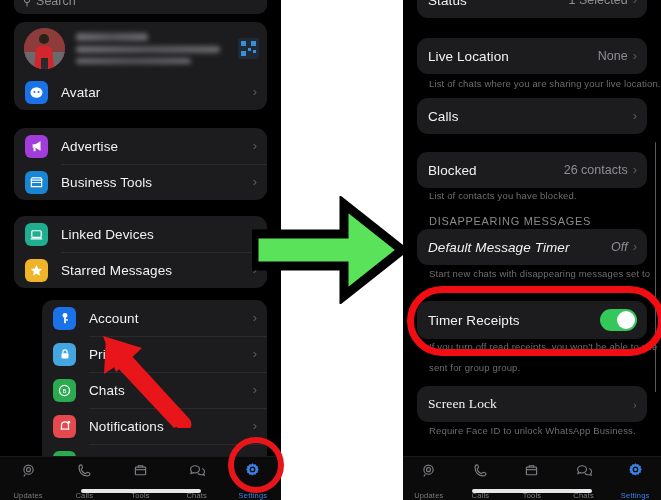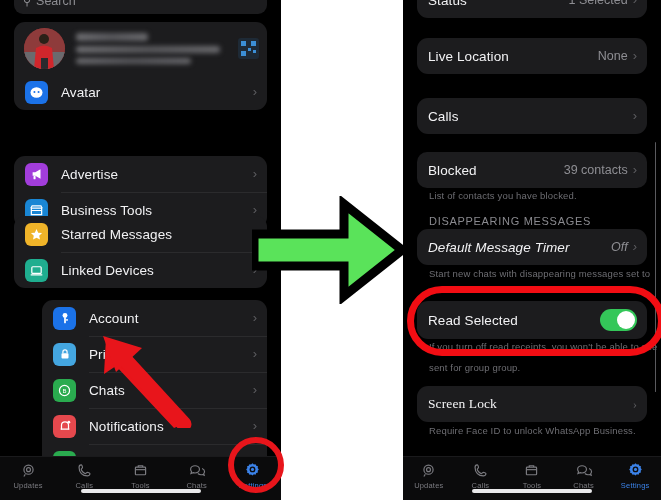--- a/index.html
+++ b/index.html
@@ -52,21 +52,21 @@
   .blurbox { height:8px; border-radius:3px;
              background:linear-gradient(90deg,#6e6e72,#58585c,#6a6a6e);
              filter:blur(2.6px); }
   .qr { width:21px; height:21px; flex:none; border-radius:3px; background:#1e2a36;
         display:flex; align-items:center; justify-content:center; filter:blur(.6px); }
 
   
   .tabbar { position:absolute; left:0; right:0; bottom:0; height:44px;
             background:#0b0b0c; display:flex; align-items:flex-start;
             padding-top:5px; border-top:1px solid #1a1a1c; }
-  .tab { flex:1; display:flex; flex-direction:column; align-items:center; gap:2px; }
+  .tab { flex:1; display:flex; flex-direction:column; align-items:center; gap:12px; }
   .tab .tlabel { font-size:7.5px; color:#7b7b80; letter-spacing:.2px; }
   .tab.active .tlabel { color:#3b82e8; }
   .tab svg { display:block; }
   .home-ind { position:absolute; bottom:7px; left:50%; transform:translateX(-50%);
               width:120px; height:4px; border-radius:2px; background:#e8e8ea; }
 
   
   .toggle { width:37px; height:22px; border-radius:11px; background:#34c759;
             position:relative; flex:none; }
   .toggle .knob { position:absolute; top:2px; left:17px; width:18px; height:18px;
@@ -127,21 +127,21 @@
               <ellipse cx="8" cy="8" rx="6.4" ry="5.6"></ellipse>
               <circle cx="5.8" cy="7.5" r="1.1" fill="#1b72e8"></circle>
               <circle cx="10.2" cy="7.5" r="1.1" fill="#1b72e8"></circle>
             </svg>
           </div>
           <span class="row-label">Avatar</span>
           <span class="chev">›</span>
         </div>
       </div>
 
-      <div class="group" style="top:128px;margin-top:28px;">
+      <div class="group" style="top:128px;">
         <div class="row">
           <div class="row-icon" style="background:#a23ddb;">
             <svg width="14" height="14" viewBox="0 0 16 16" fill="#fff">
               <path d="M3 6h3l6-3.5v11L6 10H3z"></path>
                 <rect x="4" y="10" width="2.4" height="4" rx="1"></rect>
             </svg>
           </div>
           <span class="row-label">Advertise</span>
           <span class="chev">›</span>
         </div>
@@ -153,36 +153,36 @@
                 <path d="M2.5 8h11"></path>
             </svg>
           </div>
           <span class="row-label">Business Tools</span>
           <span class="chev">›</span>
         </div>
       </div>
 
       <div class="group" style="top:216px;">
         <div class="row">
-          <div class="row-icon" style="background:#f0b429;">
-            <svg width="15" height="15" viewBox="0 0 16 16" fill="#fff">
-              <path d="M8 2.2l1.8 3.8 4.1.5-3 2.8.8 4.1L8 11.4 4.3 13.4l.8-4.1-3-2.8 4.1-.5z"></path>
-            </svg>
-          </div>
-          <span class="row-label">Starred Messages</span>
-          <span class="chev">›</span>
-        </div>
-        <div class="row">
           <div class="row-icon" style="background:#1fae8f;">
             <svg width="15" height="15" viewBox="0 0 16 16" fill="none" stroke="#fff" stroke-width="1.3">
               <rect x="3" y="4" width="10" height="7" rx="1"></rect>
                 <path d="M1.8 12.6h12.4"></path>
             </svg>
           </div>
           <span class="row-label">Linked Devices</span>
+          <span class="chev">›</span>
+        </div>
+        <div class="row">
+          <div class="row-icon" style="background:#f0b429;">
+            <svg width="15" height="15" viewBox="0 0 16 16" fill="#fff">
+              <path d="M8 2.2l1.8 3.8 4.1.5-3 2.8.8 4.1L8 11.4 4.3 13.4l.8-4.1-3-2.8 4.1-.5z"></path>
+            </svg>
+          </div>
+          <span class="row-label">Starred Messages</span>
           <span class="chev">›</span>
         </div>
       </div>
 
       <div class="group" style="top:300px;margin-left:28px;">
         <div class="row">
           <div class="row-icon" style="background:#1b72e8;">
             <svg width="14" height="14" viewBox="0 0 16 16" fill="#fff">
               <circle cx="8" cy="5.2" r="2.8"></circle>
                 <rect x="7" y="7" width="2" height="7" rx="1"></rect>
@@ -290,50 +290,51 @@
         </div>
       </div>
 
       <div class="group" style="top:38px;">
         <div class="row">
           <span class="row-label">Live Location</span>
           <span class="row-value">None</span>
           <span class="chev">›</span>
         </div>
       </div>
+      <div class="foot" style="top:78px;">List of chats where you are sharing your live location.</div>
 
       <div class="group" style="top:98px;">
         <div class="row">
           <span class="row-label">Calls</span>
           <span class="chev">›</span>
         </div>
       </div>
 
       <div class="group" style="top:152px;border-radius:10px;">
         <div class="row">
           <span class="row-label">Blocked</span>
-          <span class="row-value">39 contacts</span>
+          <span class="row-value">26 contacts</span>
           <span class="chev">›</span>
         </div>
       </div>
       <div class="foot" style="top:190px;">List of contacts you have blocked.</div>
 
       <div class="sect-head" style="top:215px;">DISAPPEARING MESSAGES</div>
       <div class="group" style="top:229px;font-style:italic;">
         <div class="row">
           <span class="row-label">Default Message Timer</span>
           <span class="row-value">Off</span>
           <span class="chev">›</span>
         </div>
       </div>
       <div class="foot" style="top:268px;text-align:right;">Start new chats with disappearing messages set to</div>
 
       <div class="group" style="top:301px;">
         <div class="row" style="height:38px;">
-          <span class="row-label">Read Selected</span>
+          <span class="row-label">Timer Receipts</span>
           <div class="toggle">
             <div class="knob"></div>
           </div>
         </div>
       </div>
       <div class="foot" style="top:341px;">If you turn off read receipts, you won't be able to see</div>
       <div class="foot" style="top:362px;">sent for group group.</div>
 
       <div class="group" style="top:386px;font-family:Liberation Serif, serif;">
         <div class="row">

